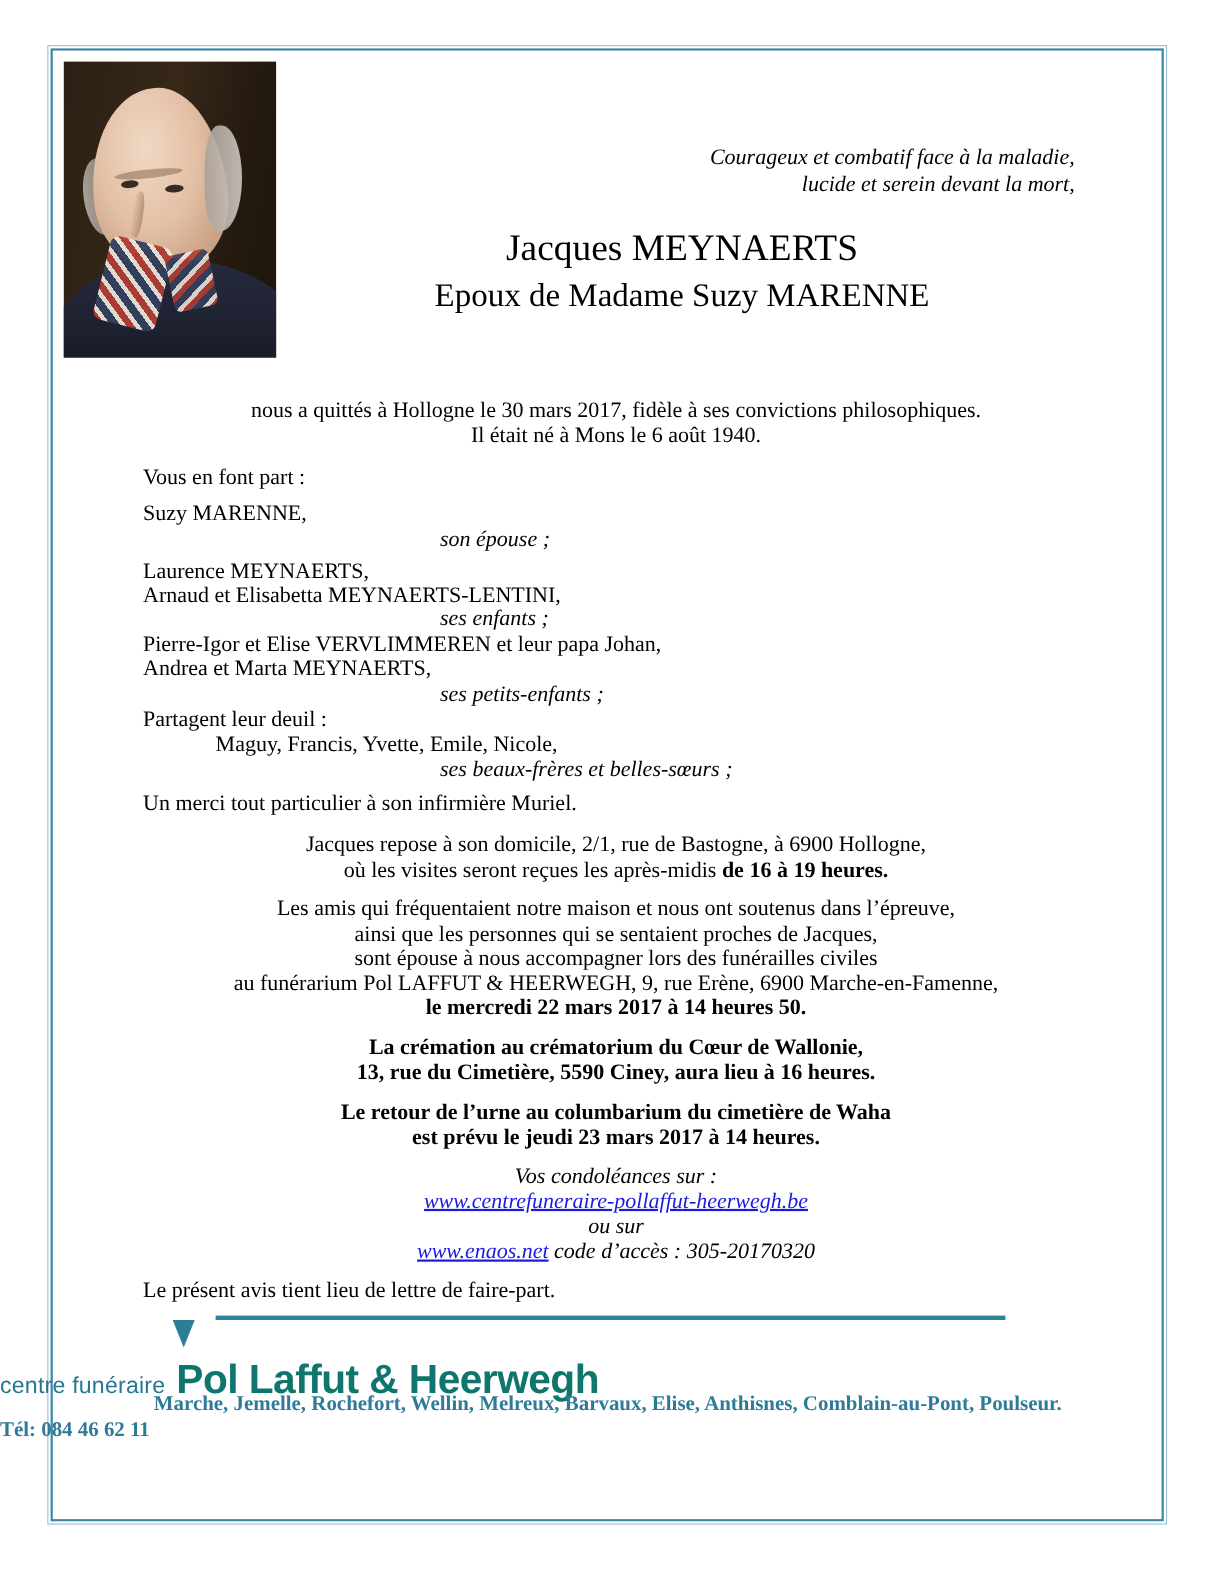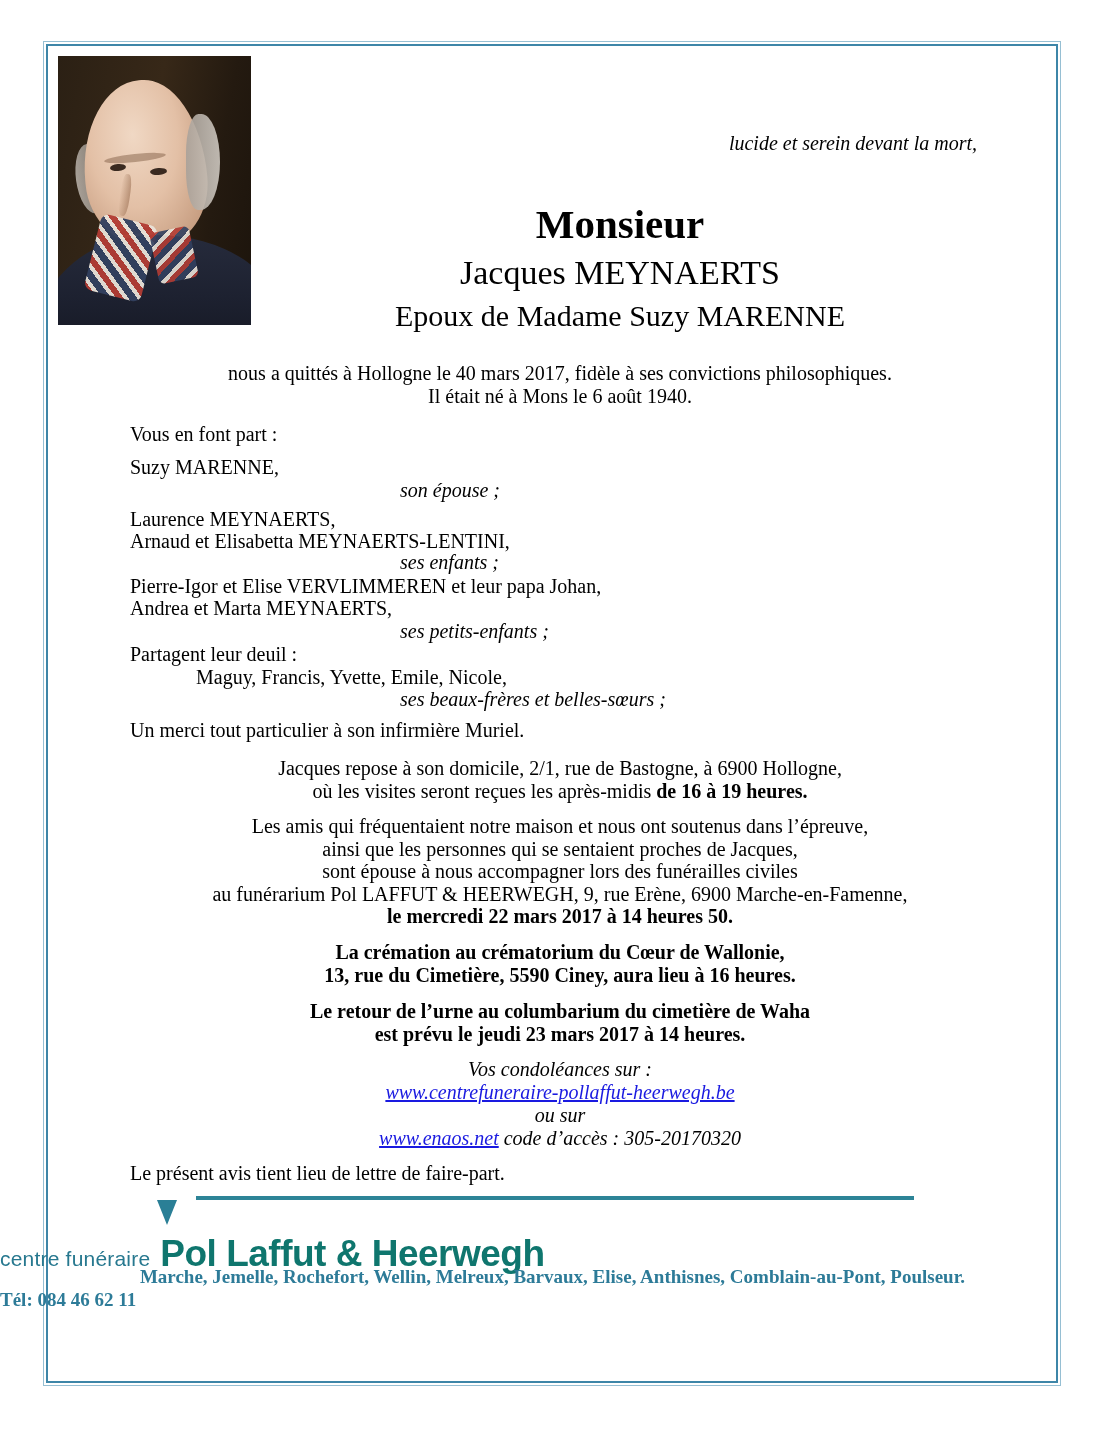--- a/index.html
+++ b/index.html
@@ -121,30 +121,30 @@
   <div class="eye-l"></div>
   <div class="eye-r"></div>
   <div class="nose"></div>
   <div class="mouth"></div>
   <div class="jacket"></div>
   <div class="collar"></div>
   <div class="collar2"></div>
 </div>
 
 <div class="epigraph">
+  <div>Courageux et combatif face à la maladie,</div>
   <div>lucide et serein devant la mort,</div>
 </div>
 
 <div class="title-wrap">
-  <div class="title-salutation">Monsieur</div>
   <div class="title-name">Jacques MEYNAERTS</div>
   <div class="title-spouse">Epoux de Madame Suzy MARENNE</div>
 </div>
 
-<div class="ln c" style="top:362px">nous a quittés à Hollogne le 40 mars 2017, fidèle à ses convictions philosophiques.</div>
+<div class="ln c" style="top:362px">nous a quittés à Hollogne le 30 mars 2017, fidèle à ses convictions philosophiques.</div>
 <div class="ln c" style="top:385px">Il était né à Mons le 6 août 1940.</div>
 
 <div class="ln l" style="top:423px">Vous en font part :</div>
 
 <div class="ln l" style="top:456px">Suzy MARENNE,</div>
 <div class="ln r" style="top:479px">son épouse ;</div>
 
 <div class="ln l" style="top:508px">Laurence MEYNAERTS,</div>
 <div class="ln l" style="top:530px">Arnaud et Elisabetta MEYNAERTS-LENTINI,</div>
 <div class="ln r" style="top:551px">ses enfants ;</div>

